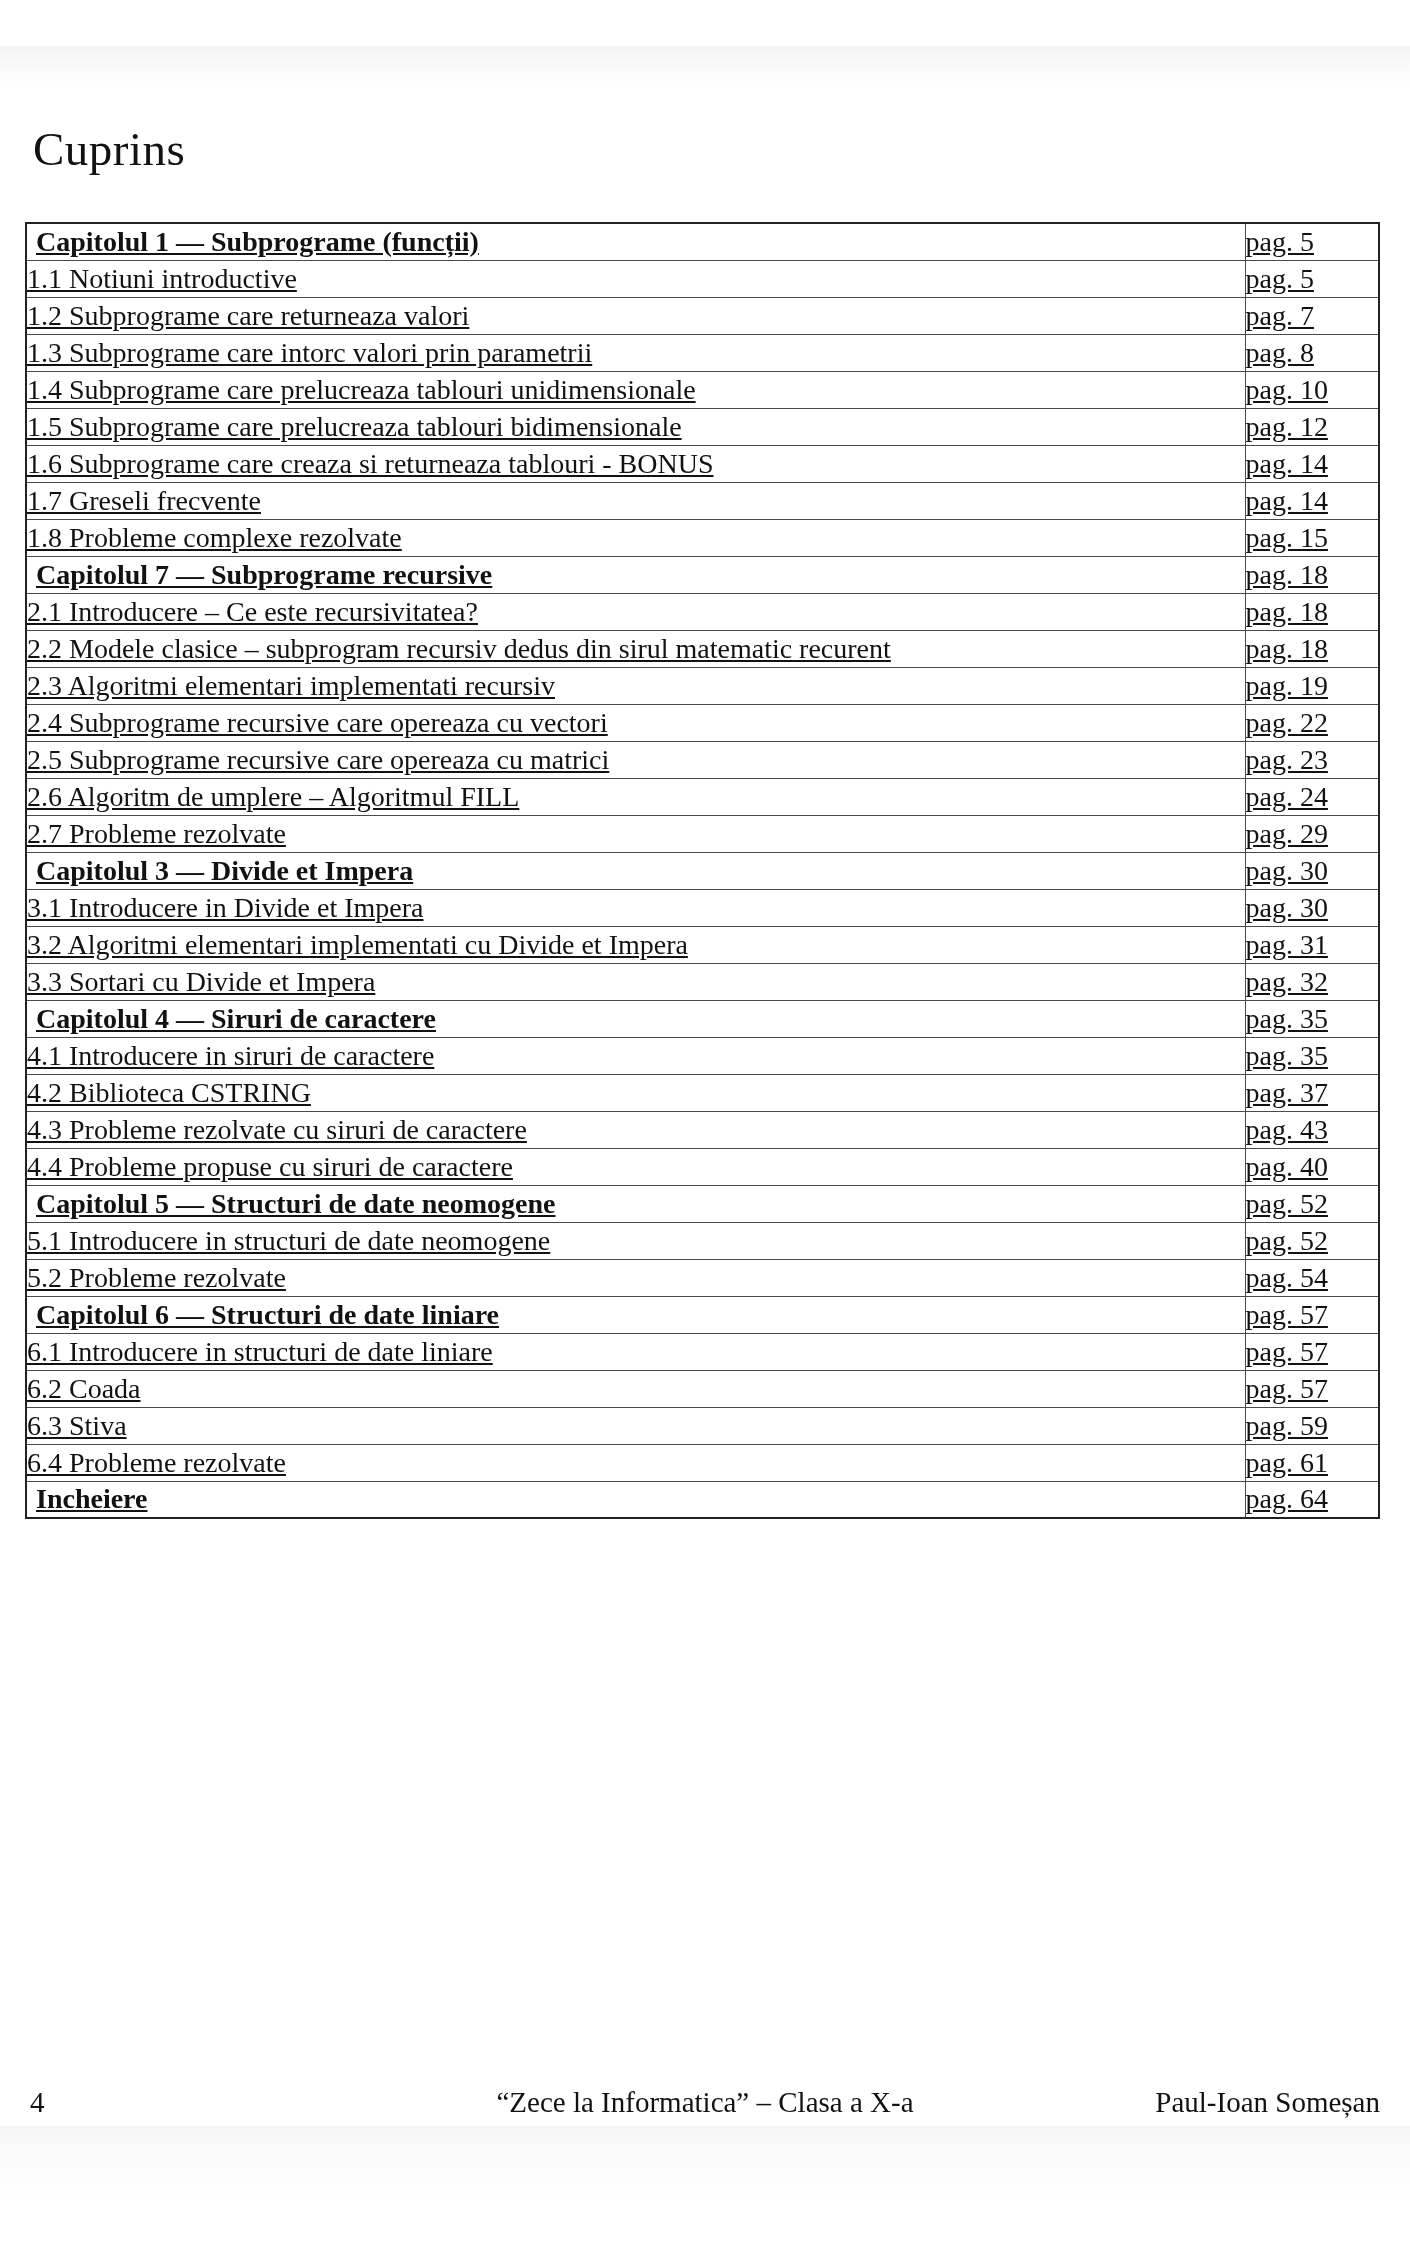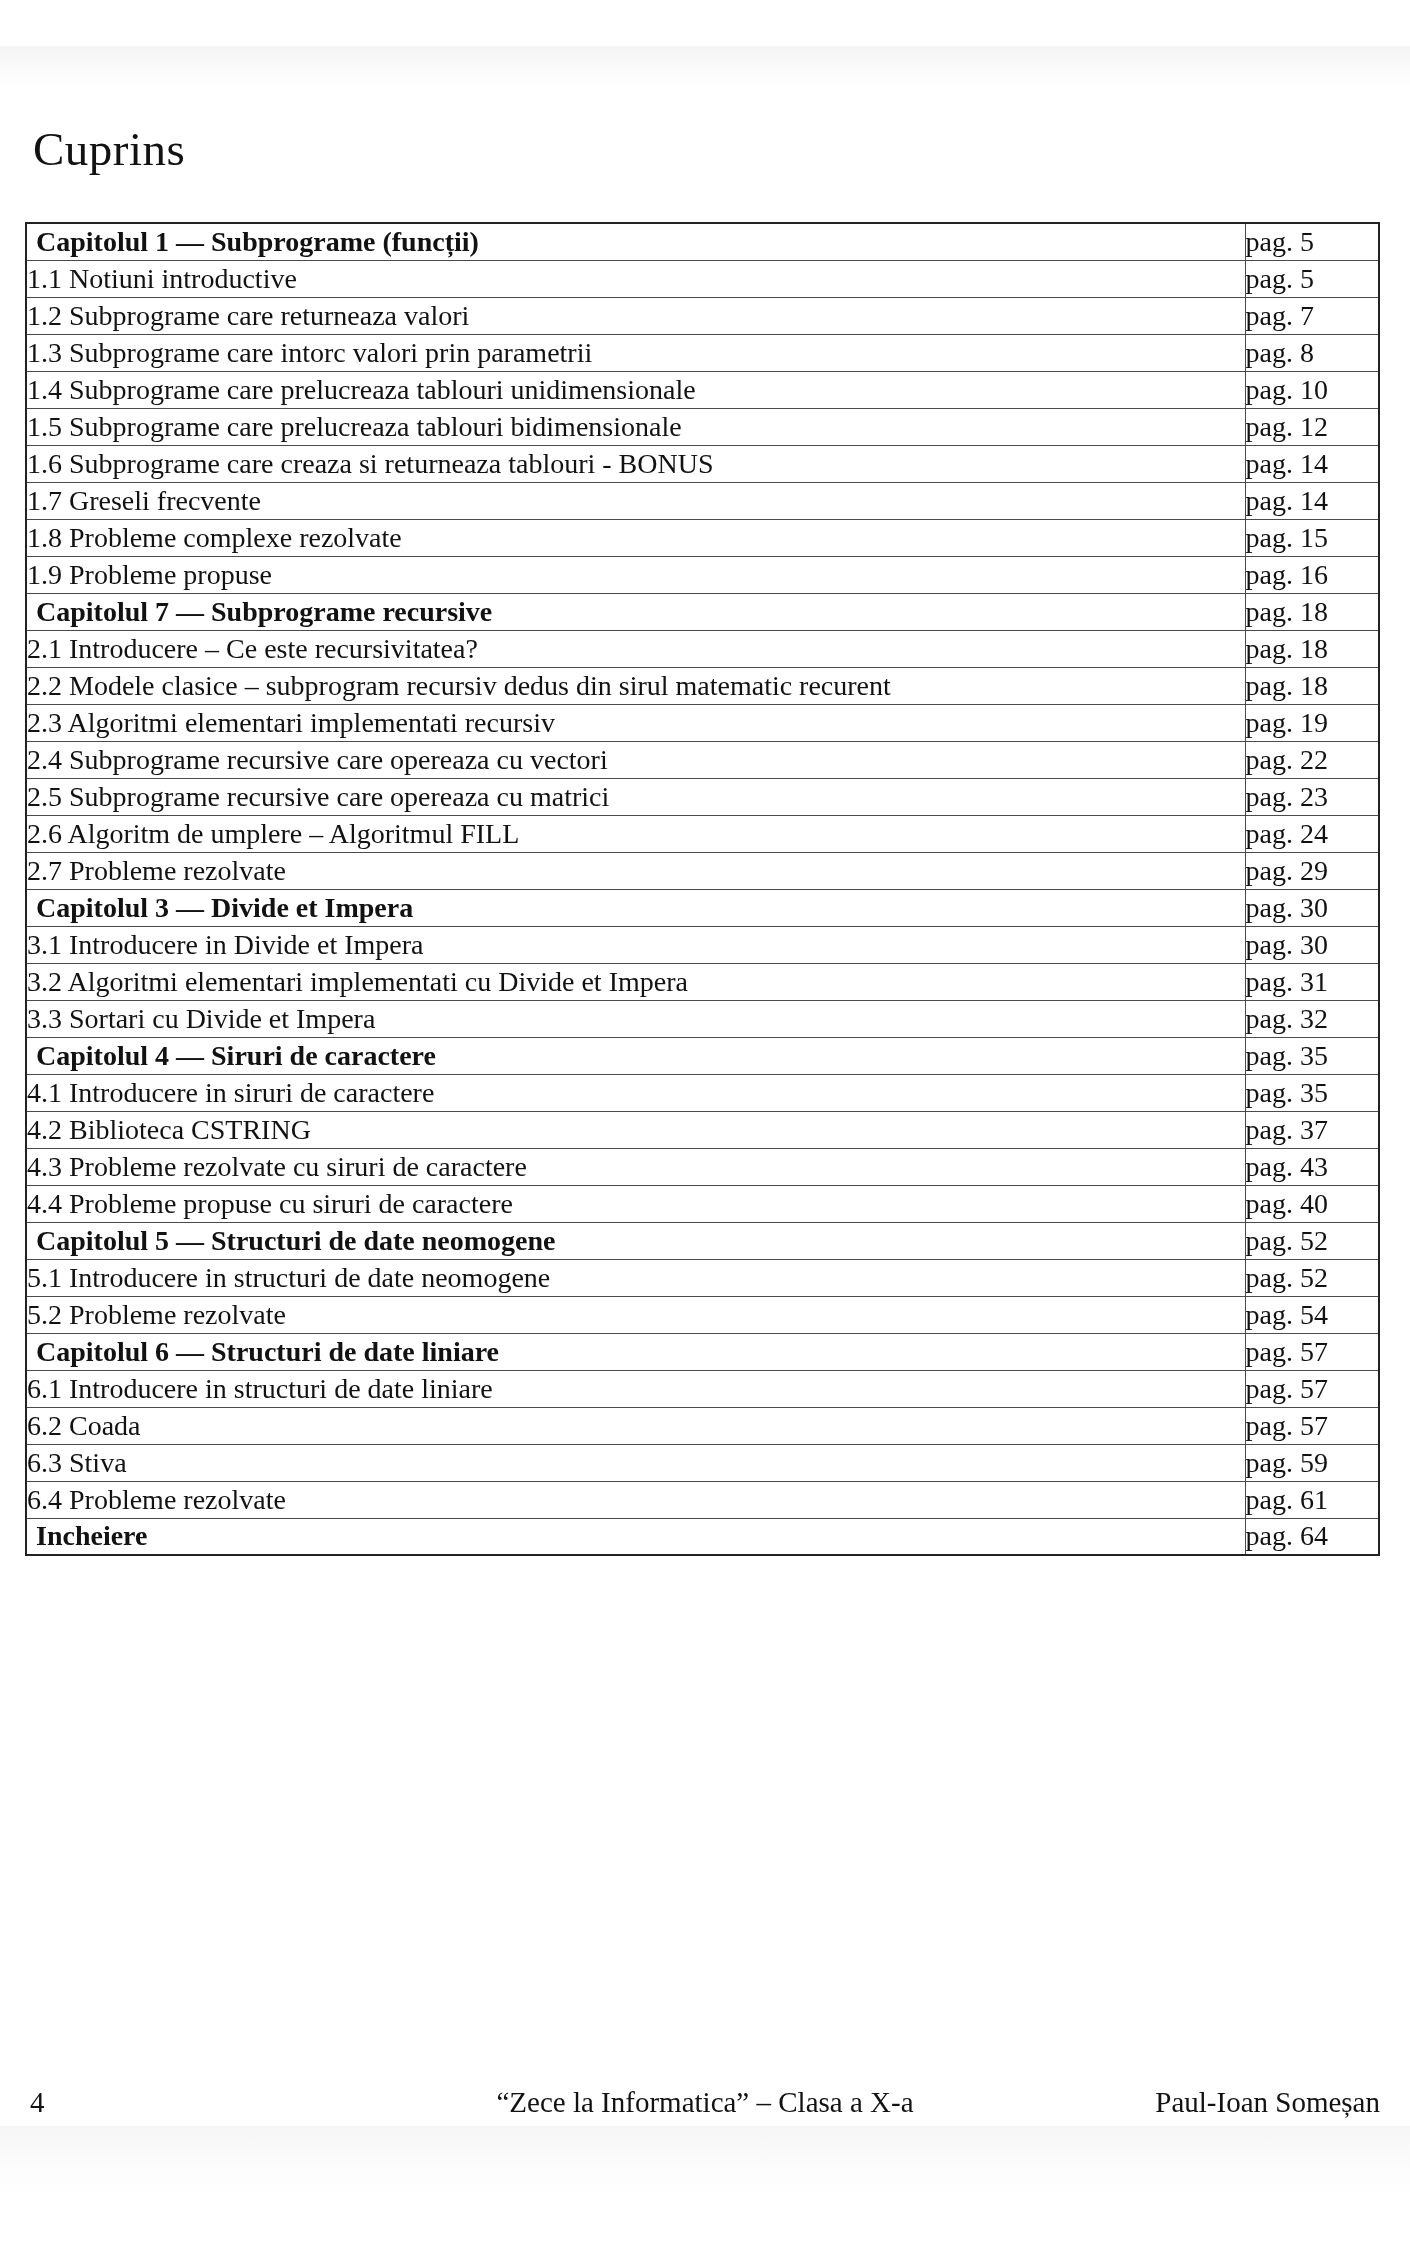--- a/index.html
+++ b/index.html
@@ -36,20 +36,21 @@
     font-weight: normal;
     letter-spacing: 0.5px;
   }
   table.toc {
     position: absolute;
     left: 25px;
     top: 222px;
     width: 1355px;
     border-collapse: collapse;
     table-layout: fixed;
+    text-decoration: underline;
   }
   table.toc {
     border: 2px solid #222222;
   }
   table.toc td {
     border: 1.5px solid #4a4a4a;
     height: 37px;
     box-sizing: border-box;
     font-size: 28px;
     line-height: 34px;
@@ -134,24 +135,20 @@
         <td class="toc-page">pag. 14</td>
       </tr>
       <tr>
         <td class="toc-label">1.7 Greseli frecvente</td>
         <td class="toc-page">pag. 14</td>
       </tr>
       <tr>
         <td class="toc-label">1.8 Probleme complexe rezolvate</td>
         <td class="toc-page">pag. 15</td>
       </tr>
-      <tr>
-        <td class="toc-label">1.9 Probleme propuse</td>
-        <td class="toc-page">pag. 16</td>
-      </tr>
       <tr class="chapter">
         <td class="toc-label">Capitolul 7 — Subprograme recursive</td>
         <td class="toc-page">pag. 18</td>
       </tr>
       <tr>
         <td class="toc-label">2.1 Introducere – Ce este recursivitatea?</td>
         <td class="toc-page">pag. 18</td>
       </tr>
       <tr>
         <td class="toc-label">2.2 Modele clasice – subprogram recursiv dedus din sirul matematic recurent</td>

